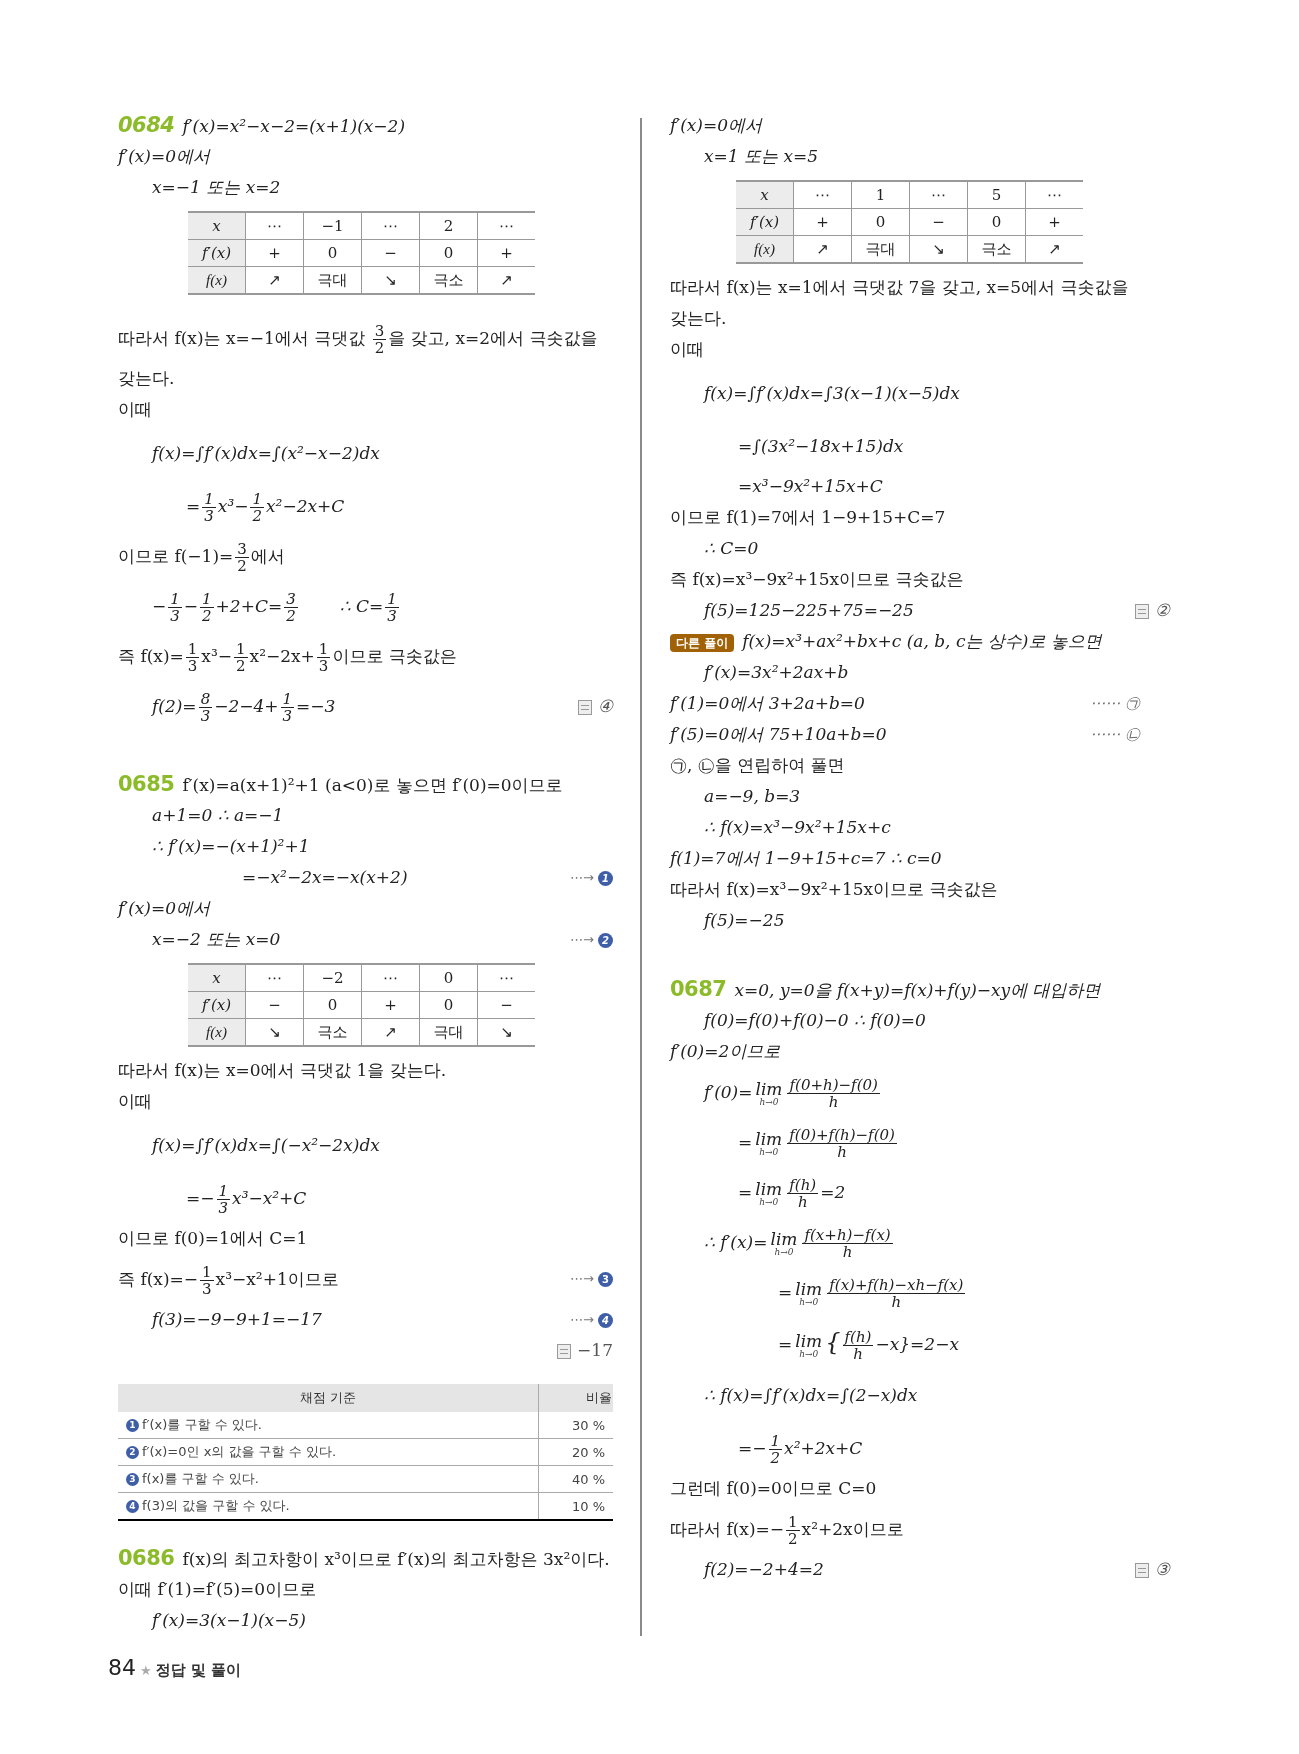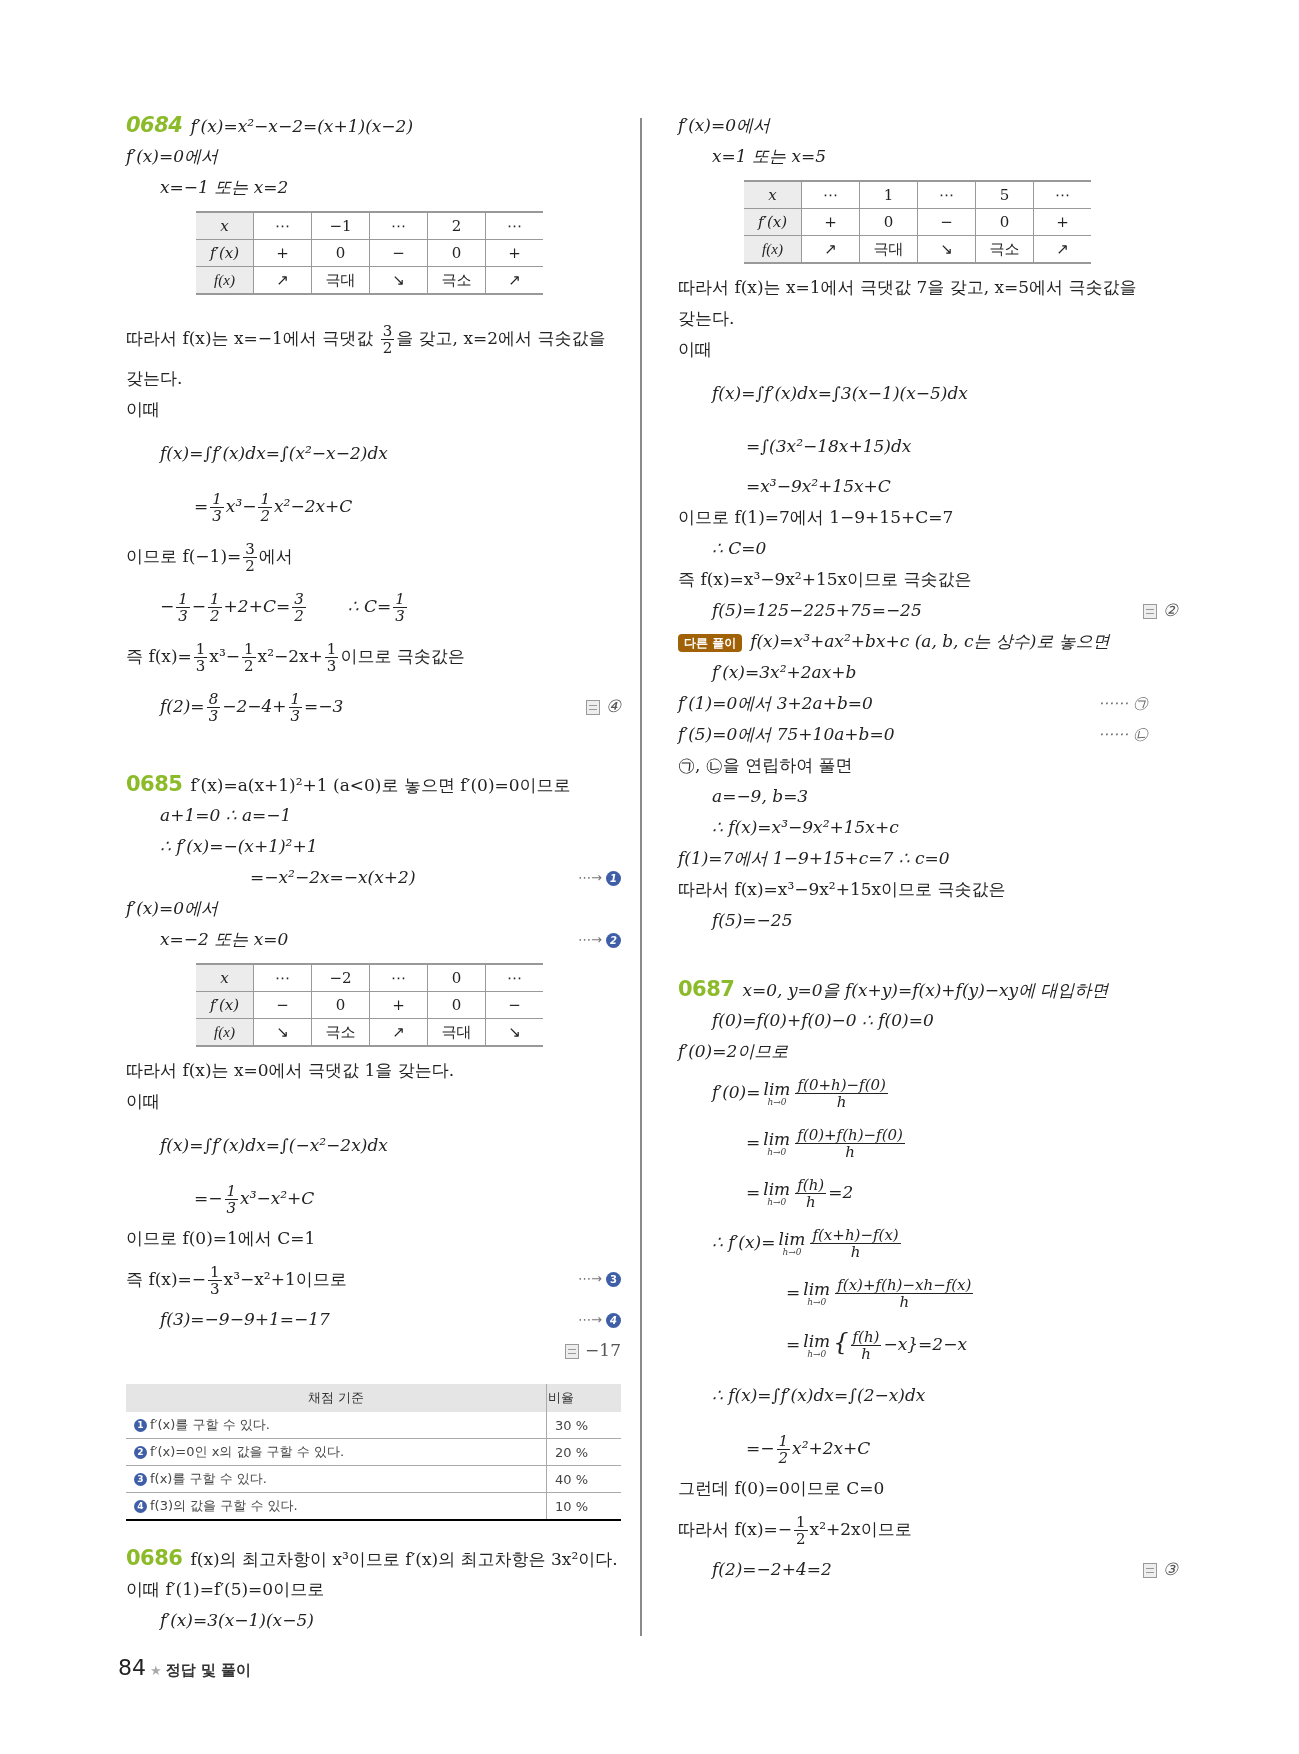--- a/index.html
+++ b/index.html
@@ -1,18 +1,18 @@
 <!DOCTYPE html>
 <html><head>
 <meta charset="utf-8">
 <style>
   html, body { margin: 0; padding: 0; background: #ffffff; }
   body { width: 1299px; height: 1754px; position: relative; overflow: hidden;
          font-family: "DejaVu Serif", serif; color: #222; font-size: 17px; }
-  .col { position: absolute; top: 110px; margin-left: 8px; }
+  .col { position: absolute; top: 110px; }
   .col-left { left: 118px; width: 495px; }
   .col-right { left: 670px; width: 500px; }
   .divider { position: absolute; left: 640px; top: 118px; width: 2px; height: 1518px; background: #8a8a8a; }
 
   .line { position: relative; height: 31px; line-height: 31px; white-space: nowrap; }
   .line.tall { height: 50px; line-height: 50px; }
   .line.xtall { height: 56px; line-height: 56px; }
   .ind1 { padding-left: 34px; }
   .ind2 { padding-left: 68px; }
   .ind3 { padding-left: 108px; }
@@ -53,24 +53,24 @@
 
   .alt-badge { display: inline-block; background: #a16207; color: #fff; font-family: "DejaVu Sans", sans-serif;
                font-size: 12px; padding: 0 6px; border-radius: 4px; height: 18px; line-height: 18px;
                vertical-align: middle; margin-right: 8px; font-weight: bold; }
 
   .grading { width: 495px; border-collapse: collapse; font-family: "DejaVu Sans", sans-serif;
              font-size: 13px; margin-top: 18px; color: #444; }
   .grading th { background: #e5e5e5; height: 26px; font-weight: normal; color: #333; }
   .grading td { height: 26px; border-bottom: 1px solid #aaa; padding: 0 8px; }
   .grading tr:last-child td { border-bottom: 2px solid #000000; }
-  .grading td.ratio, .grading th.ratio { width: 58px; text-align: left; border-left: 1px solid #aaa; }
+  .grading td.ratio, .grading th.ratio { width: 58px; text-align: right; border-left: 1px solid #aaa; }
   .grading .step-circle { margin: 0 3px 0 0; width: 13px; height: 13px; line-height: 13px; font-size: 9px; }
 
-  .footer { position: absolute; left: 118px; top: 1655px; font-family: "DejaVu Sans", sans-serif; }
+  .footer { position: absolute; left: 108px; top: 1655px; font-family: "DejaVu Sans", sans-serif; }
   .footer .page-num { font-size: 22px; color: #222; }
   .footer .star { color: #aaa; font-size: 13px; margin: 0 4px; }
   .footer .section { font-size: 15px; font-weight: bold; color: #333; }
 </style>
 </head>
 <body>
 
 <div class="divider"></div>
 
 <div class="col col-left">

